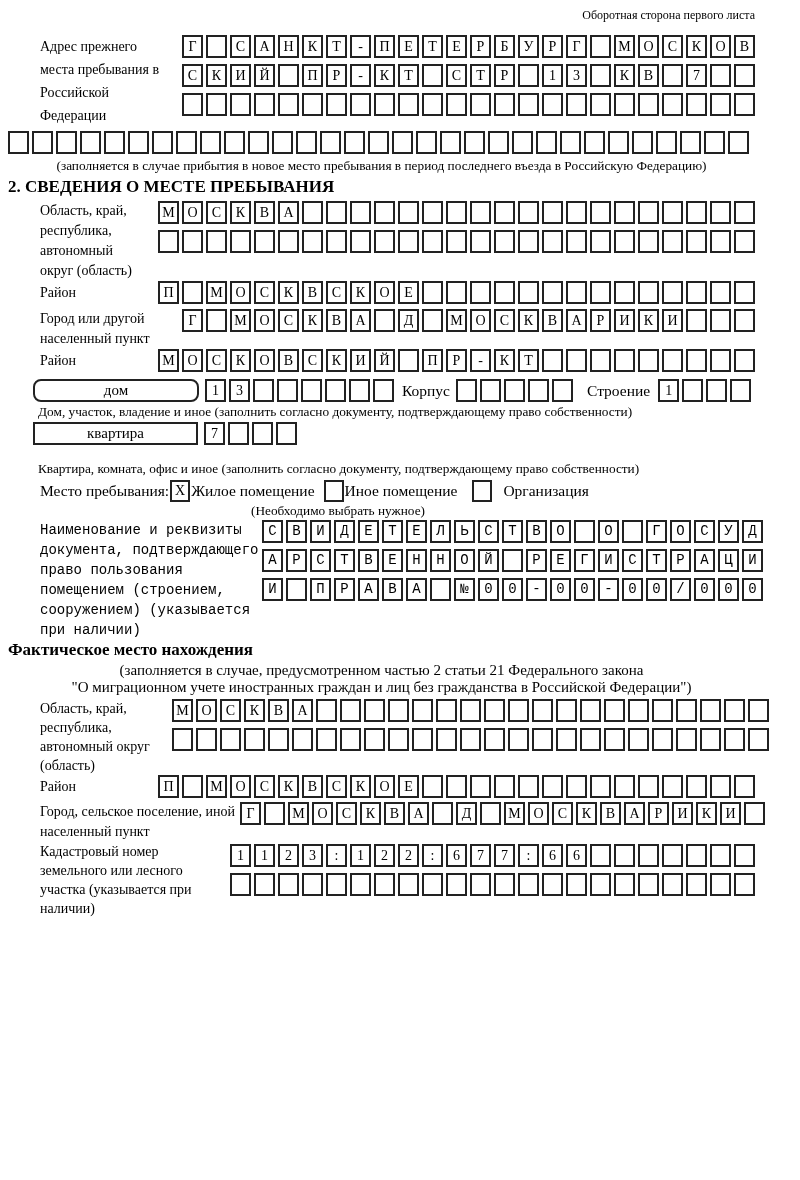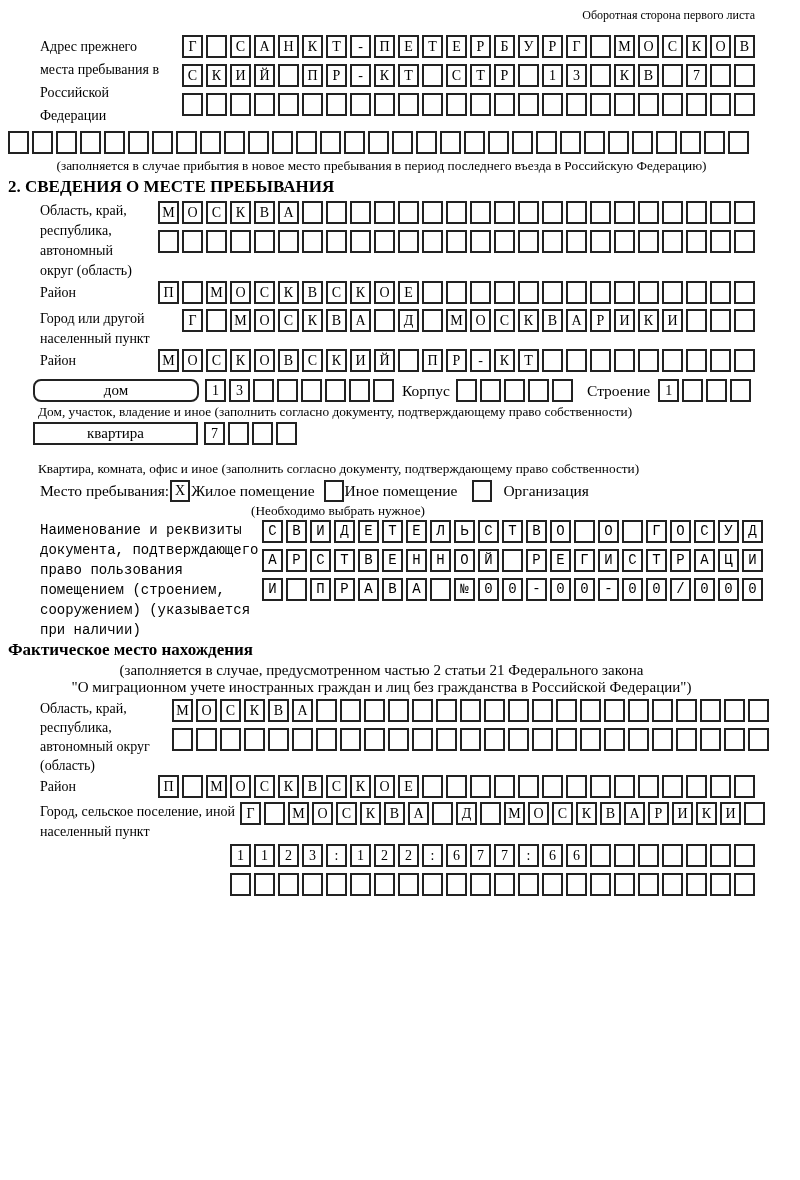--- a/index.html
+++ b/index.html
@@ -558,20 +558,21 @@
         <span class="cell">А</span>
         <span class="cell">Р</span>
         <span class="cell">И</span>
         <span class="cell">К</span>
         <span class="cell">И</span>
         <span class="cell"></span>
       </div>
   </div>
 
   <div class="line indent">
+    <div class="lbl lh19 w172">Кадастровый номер земельного или лесного участка (указывается при наличии)</div>
     <div class="rowstack" style="margin-top:2px;">
       <div class="cellrow">
           <span class="cell">1</span>
           <span class="cell">1</span>
           <span class="cell">2</span>
           <span class="cell">3</span>
           <span class="cell">:</span>
           <span class="cell">1</span>
           <span class="cell">2</span>
           <span class="cell">2</span>

